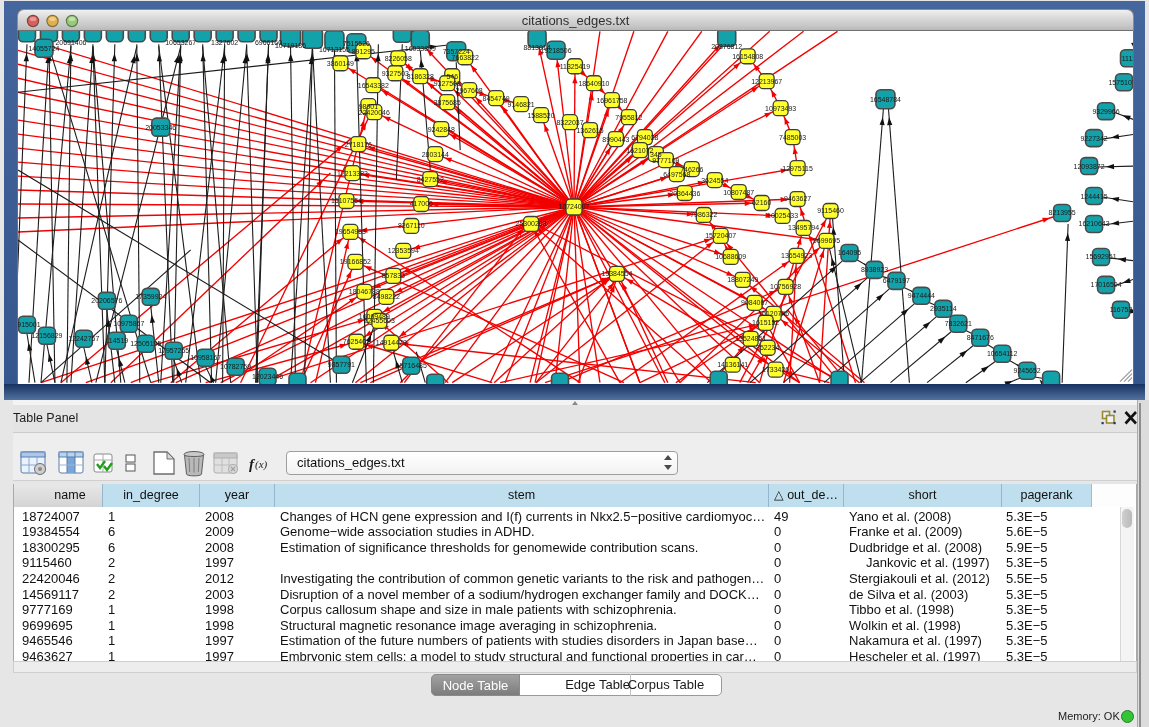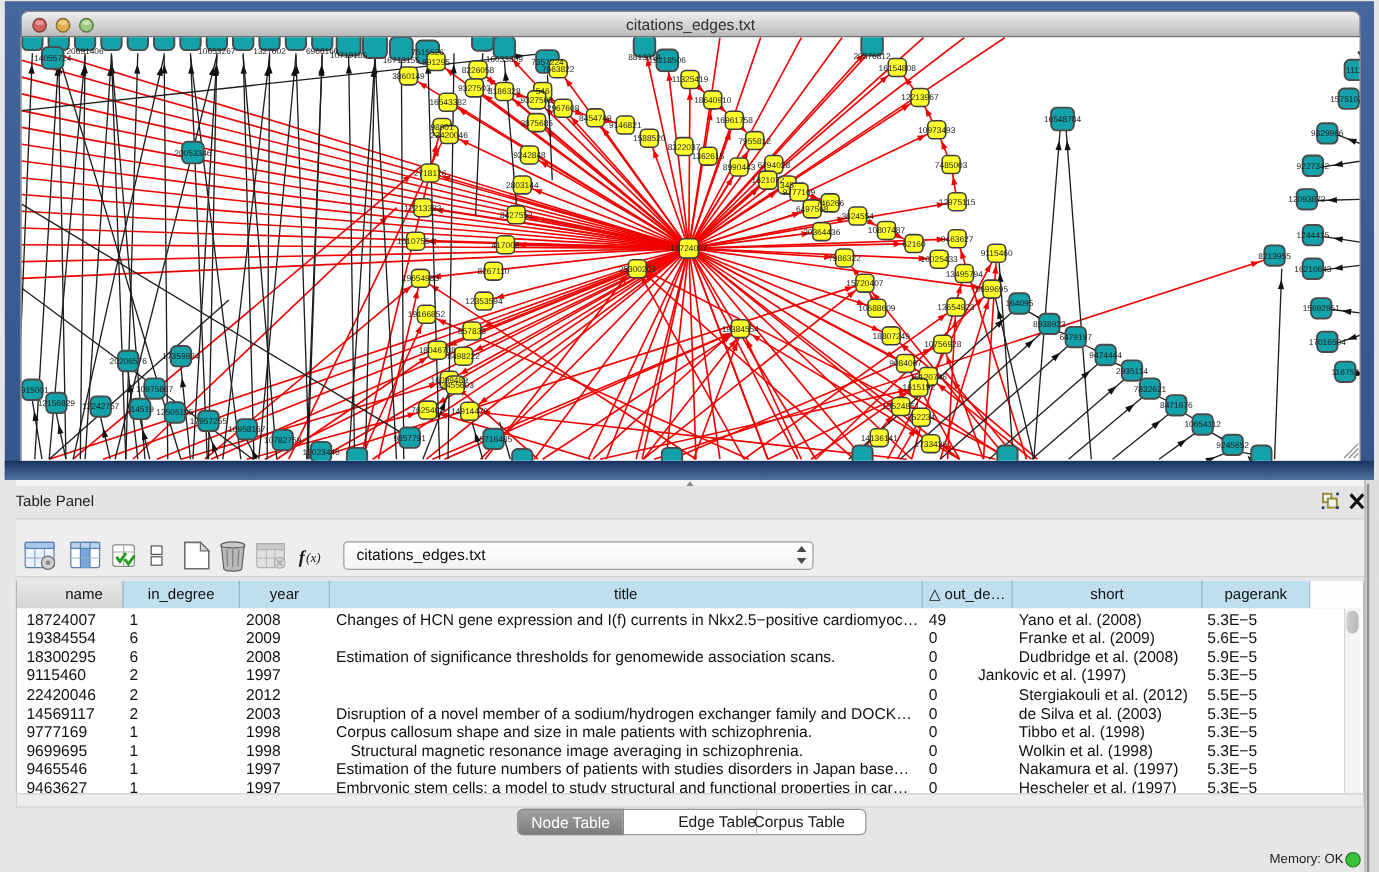--- a/index.html
+++ b/index.html
@@ -839,65 +839,67 @@
 <div class="abs" style="left:286px;top:451px;width:392px;height:24px;background:linear-gradient(180deg,#ffffff,#f2f2f2);border:1px solid #9e9e9e;border-radius:4px"></div>
 <div class="abs" style="left:297px;top:455px;font-size:13px;color:#111">citations_edges.txt</div>
 <svg class="abs" width="14" height="18" viewBox="0 0 14 18" style="left:661px;top:454px">
 <path d="M7 1 l4 5 h-8 z" fill="#4a4a4a"></path>
       <path d="M7 16 l4 -5 h-8 z" fill="#4a4a4a"></path>
 </svg>
 
 <div class="hcell" style="left:13px;width:113px;background:linear-gradient(180deg,#e8e8e8,#d4d4d4);border-left:1px solid #aaa">name</div>
 <div class="hcell" style="left:102px;width:97px">in_degree</div>
 <div class="hcell" style="left:199px;width:75px">year</div>
-<div class="hcell" style="left:274px;width:494px">title</div>
+<div class="hcell" style="left:274px;width:494px">stem</div>
 <div class="hcell" style="left:768px;width:75px">△ out_de…</div>
 <div class="hcell" style="left:843px;width:158px">short</div>
 <div class="hcell" style="left:1001px;width:91px;border-right:1px solid #9fbfce">pagerank</div>
 
 <div class="abs" style="left:13px;top:507px;width:1124px;height:154px;background:#ffffff;border-left:1px solid #a8a8a8;border-right:1px solid #a8a8a8"></div>
 <div class="abs" style="left:1092px;top:484px;width:45px;height:23px;background:#fdfdfd;border-right:1px solid #a8a8a8"></div>
 <div class="trow" style="top:508px">
 <span style="left:22px">18724007</span>
       <span style="left:108px">1</span>
       <span style="left:205px">2008</span>
       <span style="left:280px;width:486px;overflow:hidden;display:inline-block">Changes of HCN gene expression and I(f) currents in Nkx2.5−positive cardiomyoc…</span>
       <span style="left:774px">49</span>
       <span style="left:849px">Yano et al. (2008)</span>
       <span style="left:1006px">5.3E−5</span>
     </div>
     <div class="trow" style="top:523px">
 <span style="left:22px">19384554</span>
       <span style="left:108px">6</span>
       <span style="left:205px">2009</span>
+      <span style="left:280px;width:486px;overflow:hidden;display:inline-block">Genome−wide association studies in ADHD.</span>
       <span style="left:774px">0</span>
       <span style="left:849px">Franke et al. (2009)</span>
       <span style="left:1006px">5.6E−5</span>
     </div>
     <div class="trow" style="top:539px">
 <span style="left:22px">18300295</span>
       <span style="left:108px">6</span>
       <span style="left:205px">2008</span>
-      <span style="left:280px;width:486px;overflow:hidden;display:inline-block">Estimation of significance thresholds for genomewide association scans.</span>
+      <span style="left:280px;width:486px;overflow:hidden;display:inline-block">Estimation of significance thresholds for genomewide contribution scans.</span>
       <span style="left:774px">0</span>
       <span style="left:849px">Dudbridge et al. (2008)</span>
       <span style="left:1006px">5.9E−5</span>
     </div>
     <div class="trow" style="top:554px">
 <span style="left:22px">9115460</span>
       <span style="left:108px">2</span>
       <span style="left:205px">1997</span>
       <span style="left:774px">0</span>
-      <span style="left:815px">Jankovic et al. (1997)</span>
+      <span style="left:866px">Jankovic et al. (1997)</span>
       <span style="left:1006px">5.3E−5</span>
     </div>
     <div class="trow" style="top:570px">
 <span style="left:22px">22420046</span>
       <span style="left:108px">2</span>
       <span style="left:205px">2012</span>
+      <span style="left:280px;width:486px;overflow:hidden;display:inline-block">Investigating the contribution of common genetic variants to the risk and pathogen…</span>
       <span style="left:774px">0</span>
       <span style="left:849px">Stergiakouli et al. (2012)</span>
       <span style="left:1006px">5.5E−5</span>
     </div>
     <div class="trow" style="top:586px">
 <span style="left:22px">14569117</span>
       <span style="left:108px">2</span>
       <span style="left:205px">2003</span>
       <span style="left:280px;width:486px;overflow:hidden;display:inline-block">Disruption of a novel member of a sodium/hydrogen exchanger family and DOCK…</span>
       <span style="left:774px">0</span>
@@ -910,21 +912,21 @@
       <span style="left:205px">1998</span>
       <span style="left:280px;width:486px;overflow:hidden;display:inline-block">Corpus callosum shape and size in male patients with schizophrenia.</span>
       <span style="left:774px">0</span>
       <span style="left:849px">Tibbo et al. (1998)</span>
       <span style="left:1006px">5.3E−5</span>
     </div>
     <div class="trow" style="top:617px">
 <span style="left:22px">9699695</span>
       <span style="left:108px">1</span>
       <span style="left:205px">1998</span>
-      <span style="left:292px;width:486px;overflow:hidden;display:inline-block">Structural magnetic resonance image averaging in schizophrenia.</span>
+      <span style="left:280px;width:486px;overflow:hidden;display:inline-block">Structural magnetic resonance image averaging in schizophrenia.</span>
       <span style="left:774px">0</span>
       <span style="left:849px">Wolkin et al. (1998)</span>
       <span style="left:1006px">5.3E−5</span>
     </div>
     <div class="trow" style="top:632px">
 <span style="left:22px">9465546</span>
       <span style="left:108px">1</span>
       <span style="left:205px">1997</span>
       <span style="left:280px;width:486px;overflow:hidden;display:inline-block">Estimation of the future numbers of patients with studies disorders in Japan base…</span>
       <span style="left:774px">0</span>

